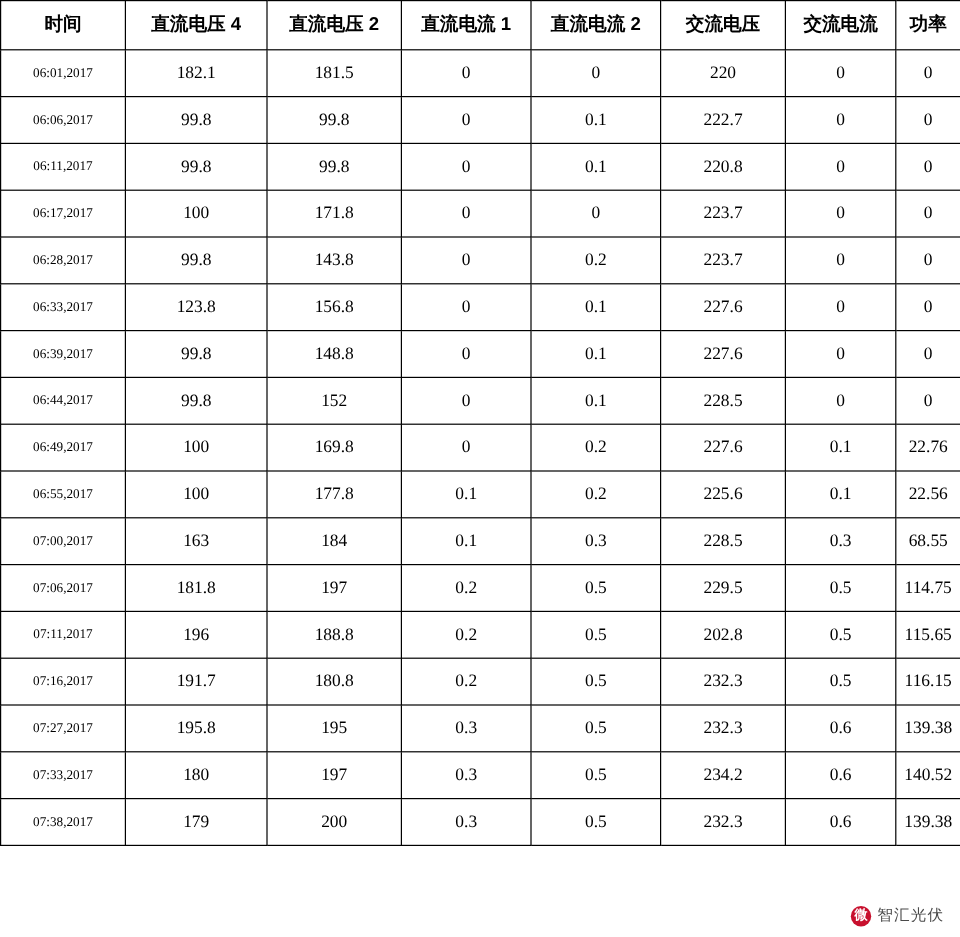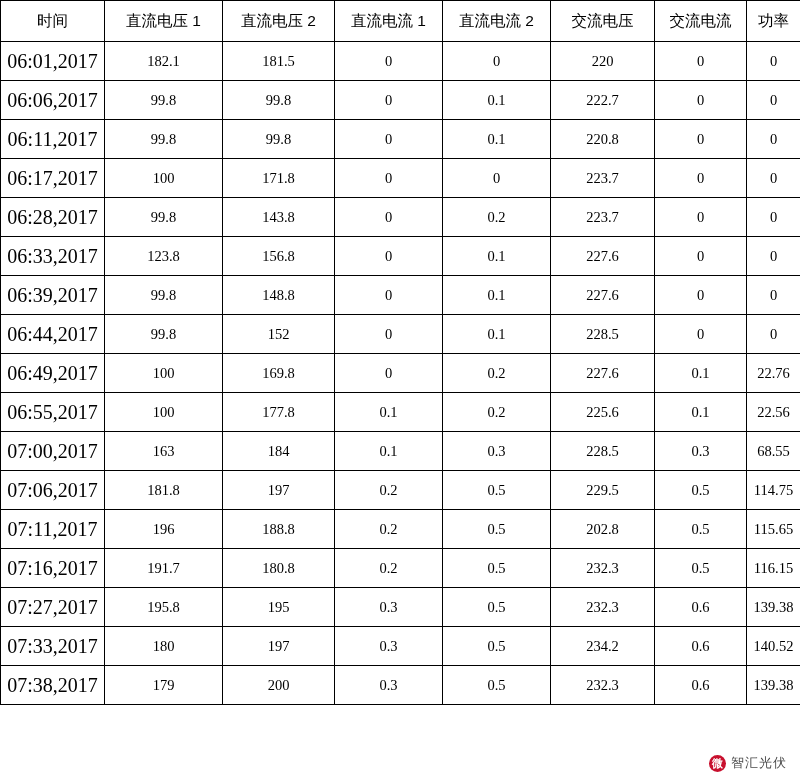--- a/index.html
+++ b/index.html
@@ -31,28 +31,28 @@
     border: 1px solid #000000;
     text-align: center;
     vertical-align: middle;
     padding: 0;
     height: 38px;
     line-height: 38px;
     white-space: nowrap;
     overflow: hidden;
   }
   table.data-table thead th {
-    font-weight: normal;
+    font-weight: bold;
     font-size: 15.5px;
     height: 40px;
     line-height: 40px;
     font-family: "Liberation Sans", sans-serif;
   }
   table.data-table tbody td.time-cell {
-    font-size: 20px;
+    font-size: 11px;
   }
   
   col.c0 { width: 104px; }
   col.c1 { width: 118px; }
   col.c2 { width: 112px; }
   col.c3 { width: 108px; }
   col.c4 { width: 108px; }
   col.c5 { width: 104px; }
   col.c6 { width: 92px; }
   col.c7 { width: 54px; }
@@ -101,21 +101,21 @@
         <col class="c2">
         <col class="c3">
       <col class="c4">
         <col class="c5">
         <col class="c6">
         <col class="c7">
     </colgroup>
     <thead>
       <tr>
         <th>时间</th>
-        <th>直流电压 1</th>
+        <th>直流电压 4</th>
         <th>直流电压 2</th>
         <th>直流电流 1</th>
         <th>直流电流 2</th>
         <th>交流电压</th>
         <th>交流电流</th>
         <th>功率</th>
       </tr>
     </thead>
     <tbody>
       <tr>

